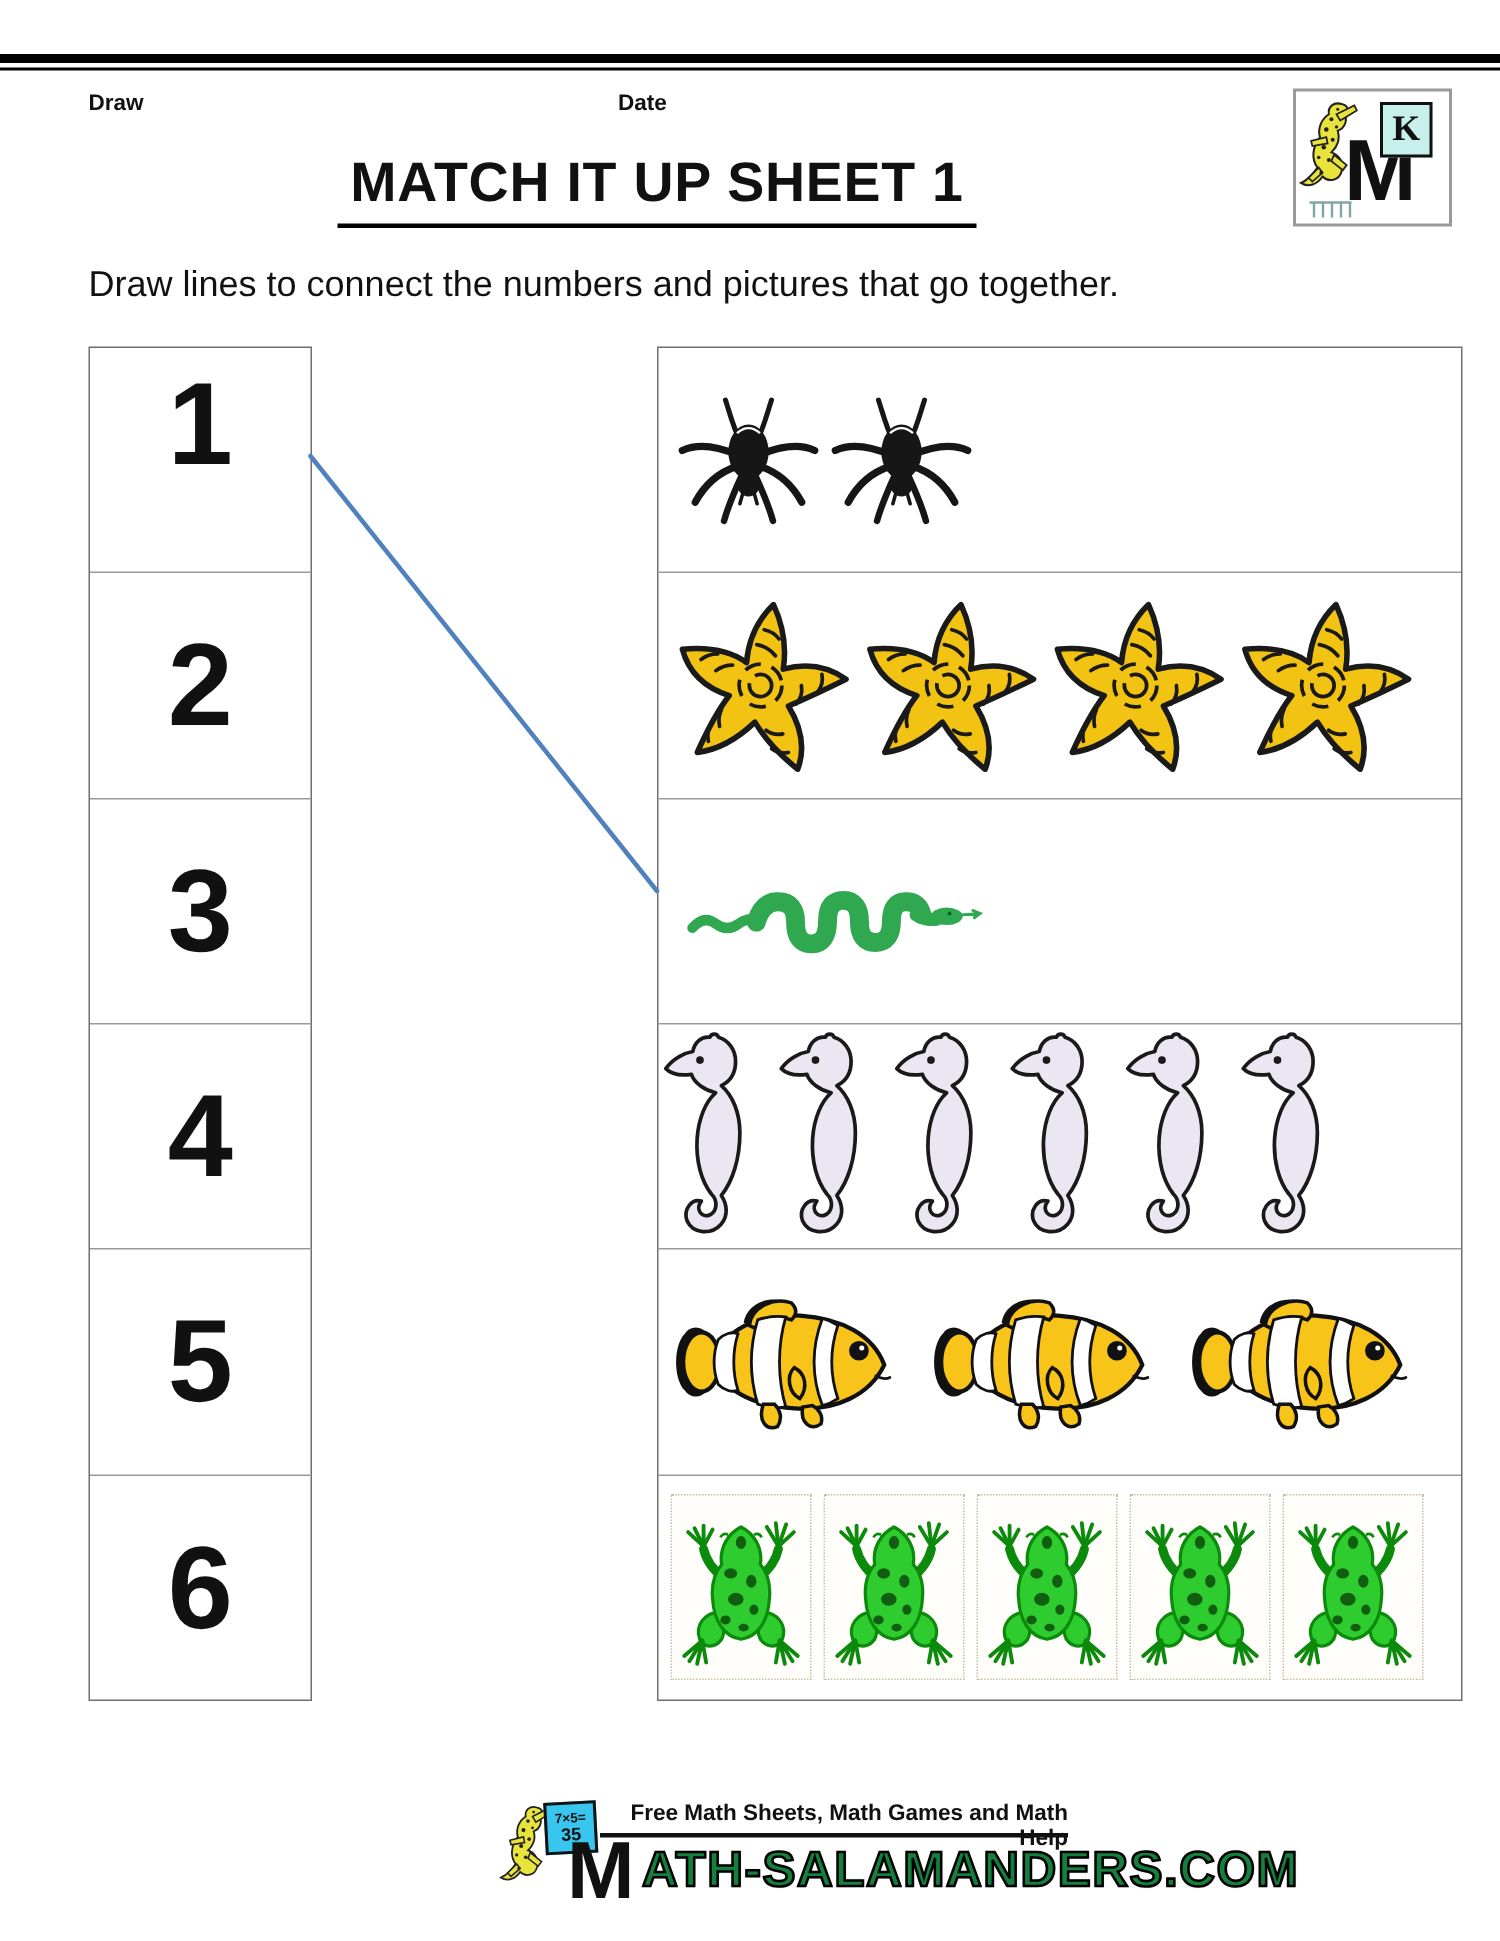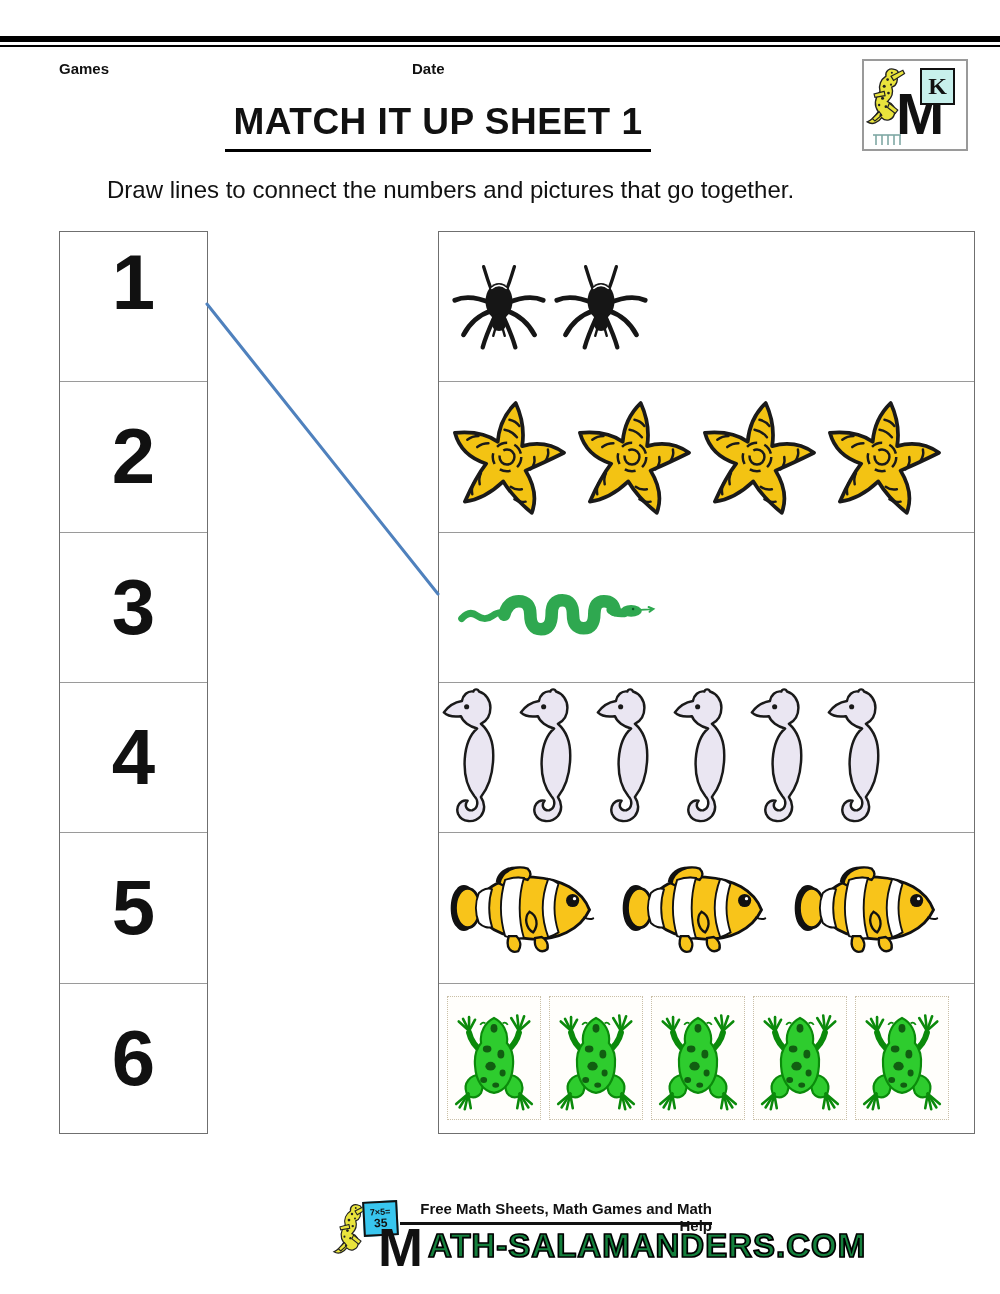--- a/index.html
+++ b/index.html
@@ -14,21 +14,21 @@
   .label-date{position:absolute;left:412px;top:60px;font-size:15px;font-weight:600;}
   .logo-box{position:absolute;left:862px;top:59px;width:102px;height:88px;border:2px solid #9a9a9a;background:#fff;}
   .logo-board{position:absolute;left:56px;top:7px;width:31px;height:33px;background:#c7f0ec;border:2px solid #111;
     display:flex;align-items:center;justify-content:center;font-family:"Liberation Serif",serif;font-weight:bold;font-size:24px;color:#111;}
   .logo-m{position:absolute;left:32px;top:24px;font-size:58px;line-height:1;font-weight:bold;letter-spacing:-5px;color:#111;}
   .logo-sala{position:absolute;left:1px;top:5px;width:52px;height:72px;}
   .logo-ladder{position:absolute;left:8px;bottom:3px;width:30px;height:13px;}
   .title-wrap{position:absolute;left:0;top:101px;width:876px;text-align:center;}
   .title-wrap span{display:inline-block;font-size:37px;font-weight:bold;letter-spacing:.5px;
     border-bottom:3px solid #000;padding:0 8px 6px;}
-  .instruction{position:absolute;left:59px;top:176px;font-size:24px;margin-left:48px;}
+  .instruction{position:absolute;left:59px;top:176px;font-size:24px;}
   
   .numbers-col{position:absolute;left:59px;top:231px;width:147px;height:901px;border:1px solid #6f6f6f;
     display:flex;flex-direction:column;background:#fff;}
   .num-cell{flex:1;border-top:1px solid #9a9a9a;display:flex;align-items:center;justify-content:center;}
   .num-cell:first-child{border-top:none;}
   .num-cell span{font-size:78px;font-weight:600;}
   .num-cell:first-child span{transform:translateY(-24px);}
   .pics-col{position:absolute;left:438px;top:231px;width:535px;height:901px;border:1px solid #6f6f6f;
     display:flex;flex-direction:column;background:#fff;}
   .pic-cell{flex:1;border-top:1px solid #9a9a9a;display:flex;align-items:center;overflow:hidden;}
@@ -191,21 +191,21 @@
         <circle cx="30" cy="22" r="1.3"></circle>
           <circle cx="18" cy="58" r="1.5"></circle>
       </g>
       <circle cx="31" cy="8" r="1.2" fill="#222"></circle>
     </symbol>
   </defs>
 </svg>
 
 <div class="top-rule-thick"></div>
 <div class="top-rule-thin"></div>
-<div class="label-name">Games</div>
+<div class="label-name">Draw</div>
 <div class="label-date">Date</div>
 
 <div class="logo-box">
   <svg class="logo-sala">
       <use href="#sym-salamander"></use>
     </svg>
   <svg class="logo-ladder" viewBox="0 0 30 13">
     <g stroke="#7fa8a4" stroke-width="1.6" fill="none">
       <path d="M1,2 H29"></path>
         <path d="M4,2 V12"></path>

